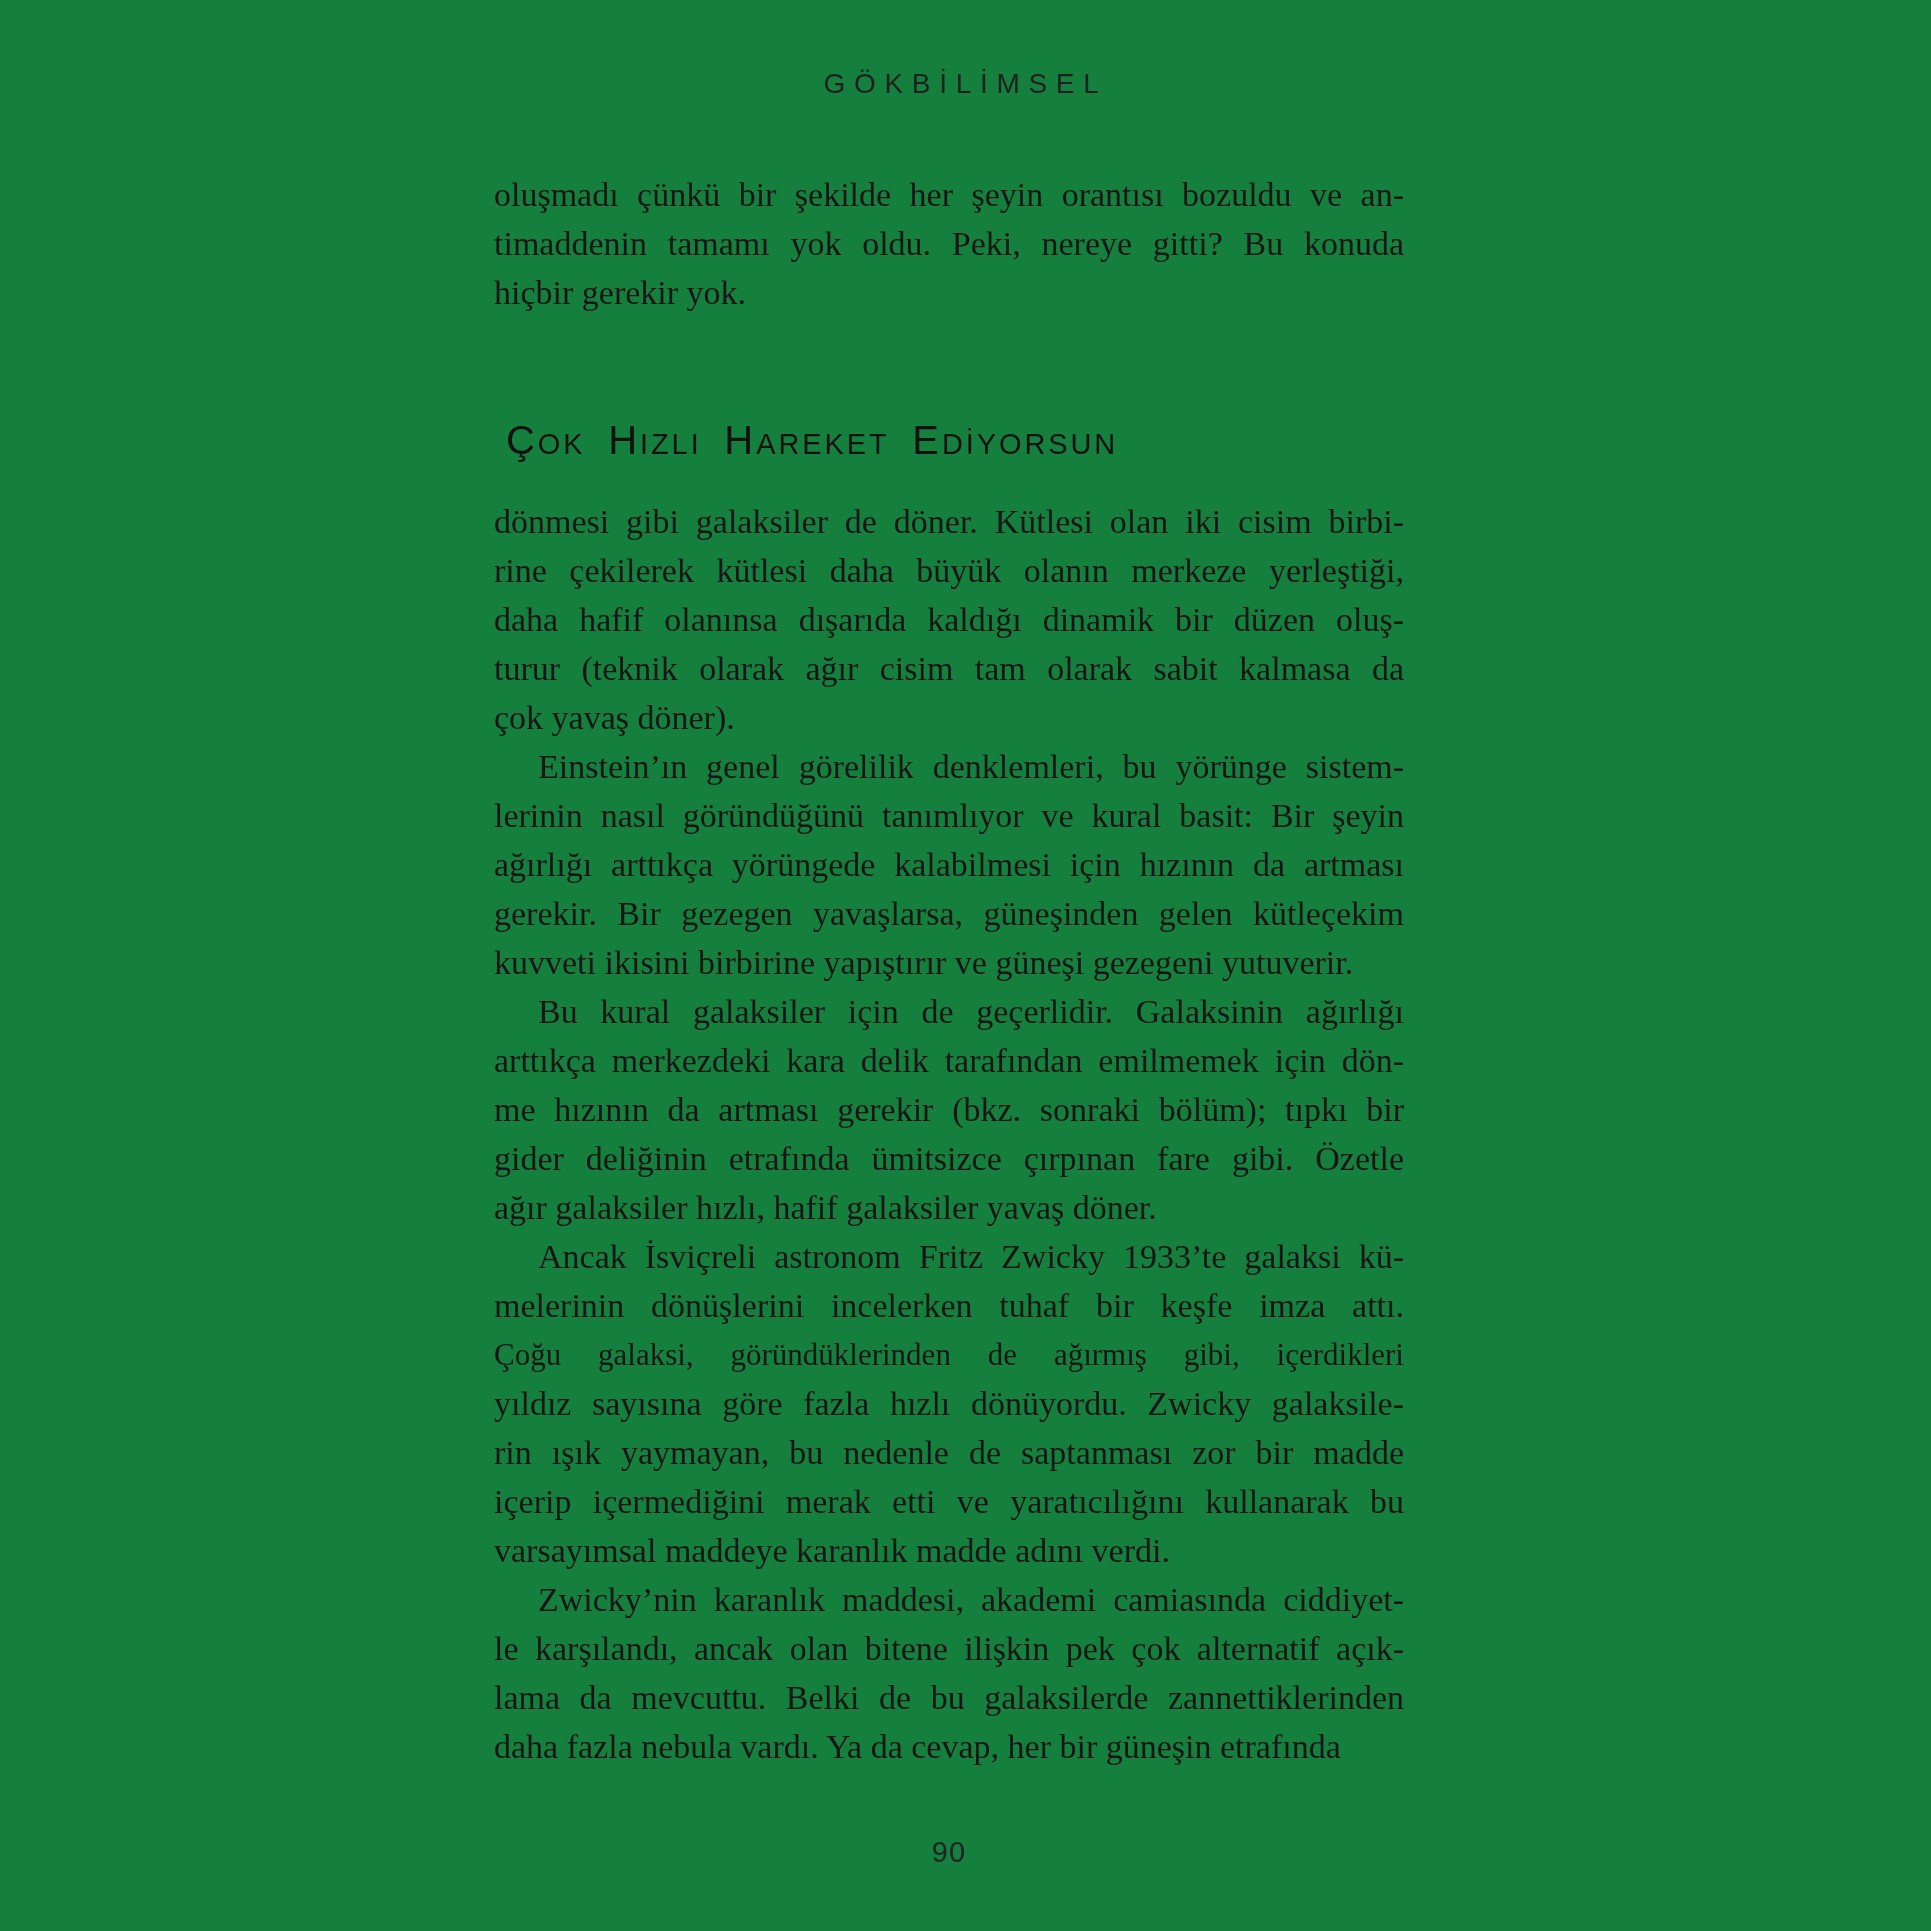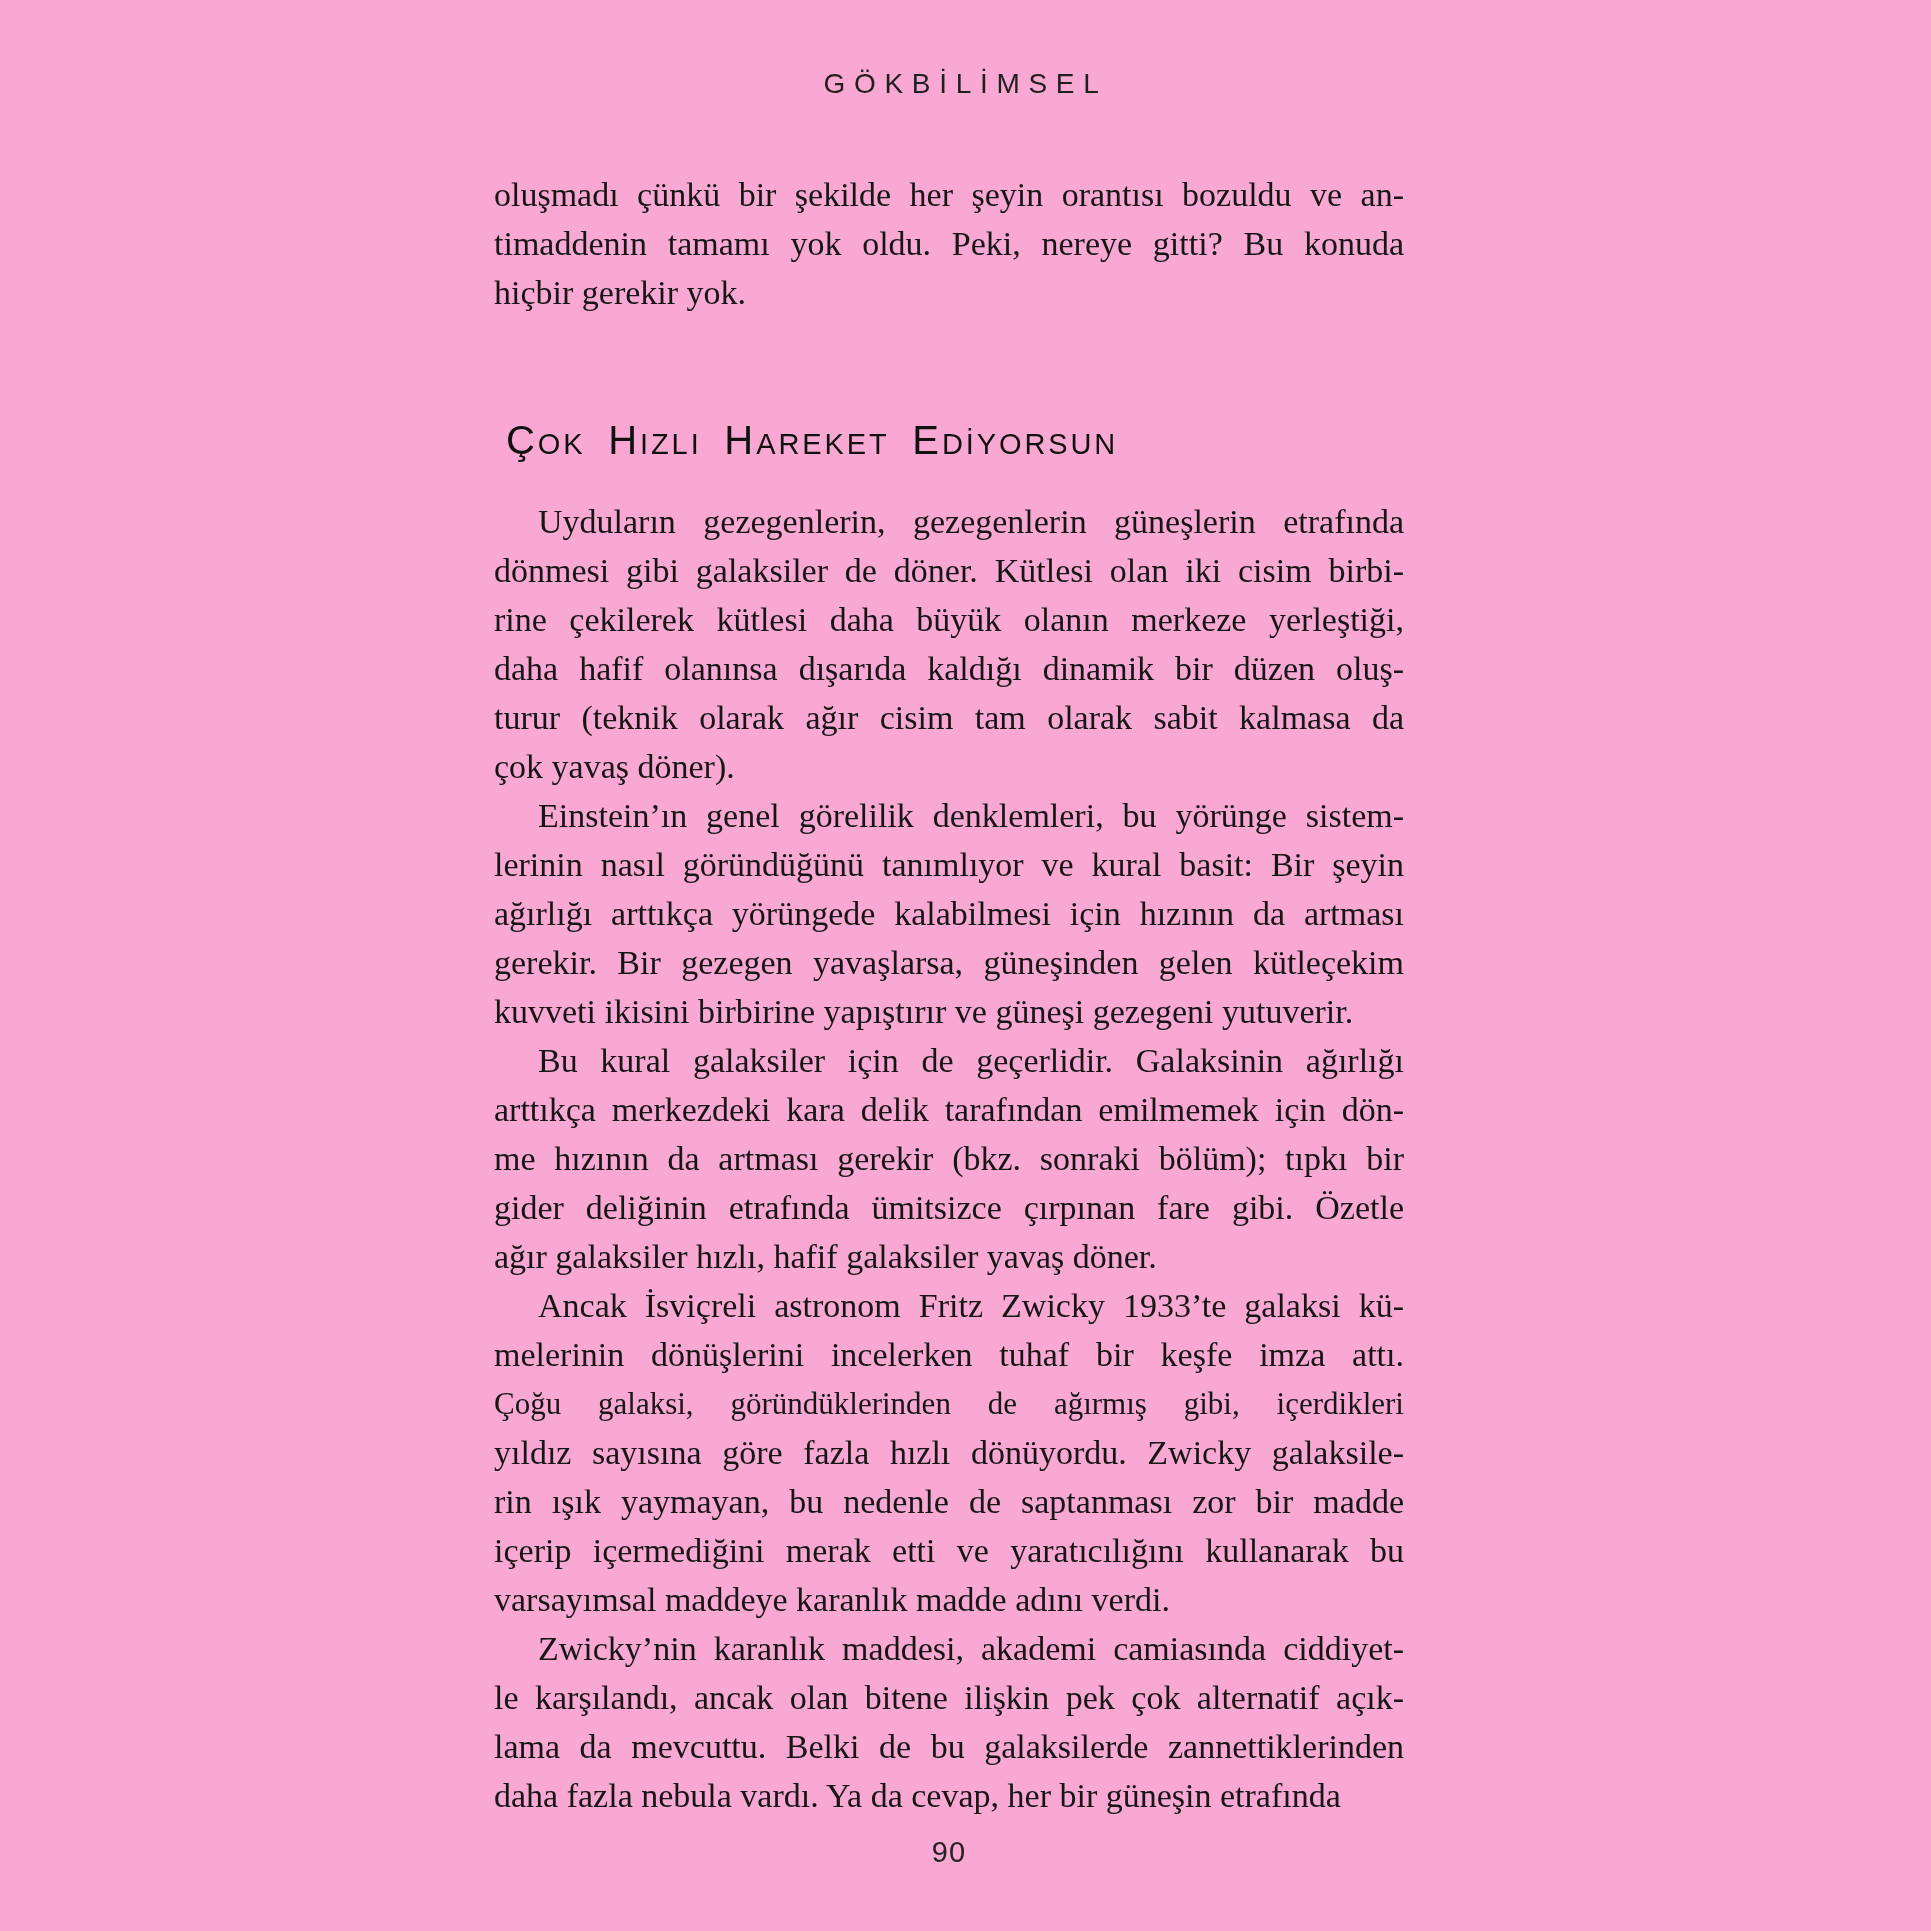--- a/index.html
+++ b/index.html
@@ -5,21 +5,21 @@
   html, body {
     margin: 0;
     padding: 0;
     background: #e8e8e8;
   }
   .page {
     position: relative;
     width: 1931px;
     height: 1931px;
     margin: 0 auto;
-    background: #f9a8d4;
+    background: #15803d;
     color: #1a1a1a;
     overflow: hidden;
   }
   
   .running-head {
     padding-top: 68px;
     text-align: center;
     font-family: "Liberation Sans", "DejaVu Sans", sans-serif;
     font-size: 28px;
     font-weight: 400;
@@ -91,21 +91,20 @@
 
     <div class="section-heading">
       <span class="word"><span class="initial">Ç</span><span class="rest">OK</span></span>
       <span class="word"><span class="initial">H</span><span class="rest">IZLI</span></span>
       <span class="word"><span class="initial">H</span><span class="rest">AREKET</span></span>
       <span class="word"><span class="initial">E</span><span class="rest">DİYORSUN</span></span>
     </div>
 
     <div id="group-after">
         <div class="para indent">
-          <div class="line first" style="font-size: 34px;">Uyduların gezegenlerin, gezegenlerin güneşlerin etrafında</div>
           <div class="line" style="font-size: 34px;">dönmesi gibi galaksiler de döner. Kütlesi olan iki cisim birbi-</div>
           <div class="line" style="font-size: 34px;">rine çekilerek kütlesi daha büyük olanın merkeze yerleştiği,</div>
           <div class="line" style="font-size: 34px;">daha hafif olanınsa dışarıda kaldığı dinamik bir düzen oluş-</div>
           <div class="line" style="font-size: 34px;">turur (teknik olarak ağır cisim tam olarak sabit kalmasa da</div>
           <div class="line last" style="font-size: 34px;">çok yavaş döner).</div>
         </div>
         <div class="para indent">
           <div class="line first" style="font-size: 34px;">Einstein’ın genel görelilik denklemleri, bu yörünge sistem-</div>
           <div class="line" style="font-size: 34px;">lerinin nasıl göründüğünü tanımlıyor ve kural basit: Bir şeyin</div>
           <div class="line" style="font-size: 34px;">ağırlığı arttıkça yörüngede kalabilmesi için hızının da artması</div>

